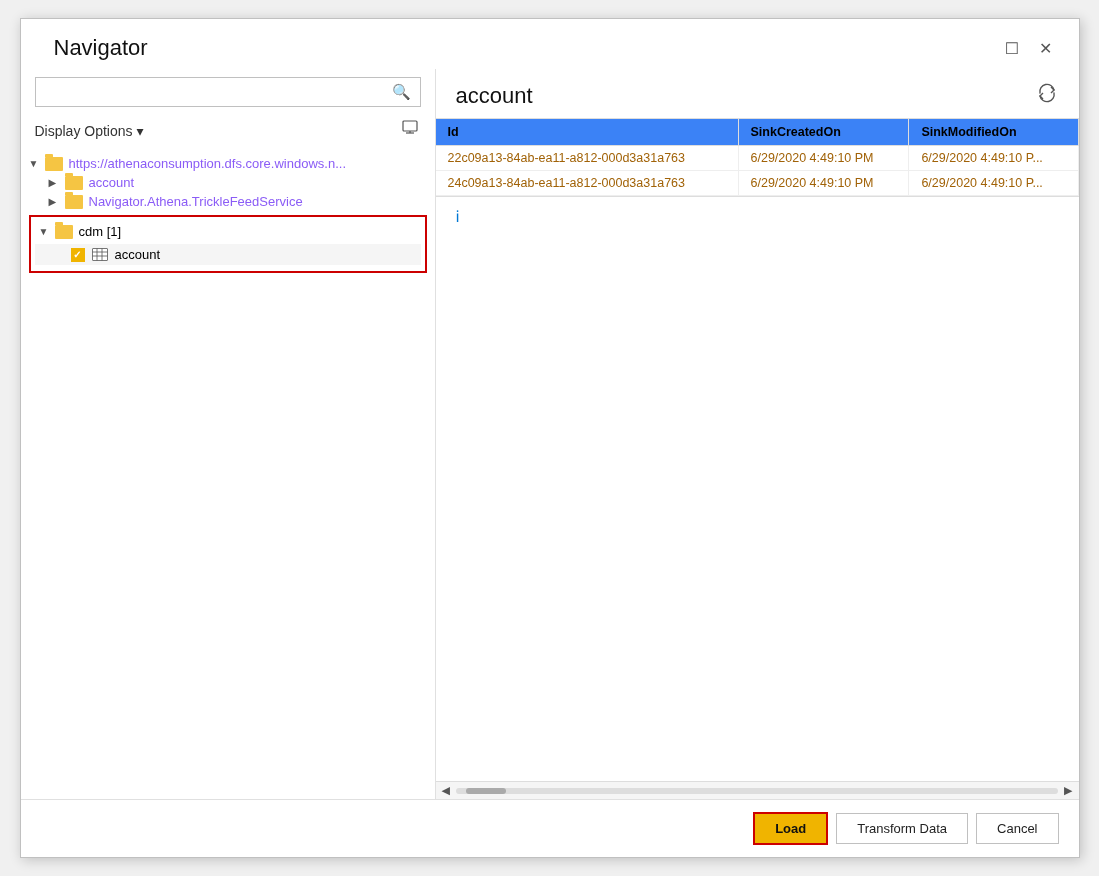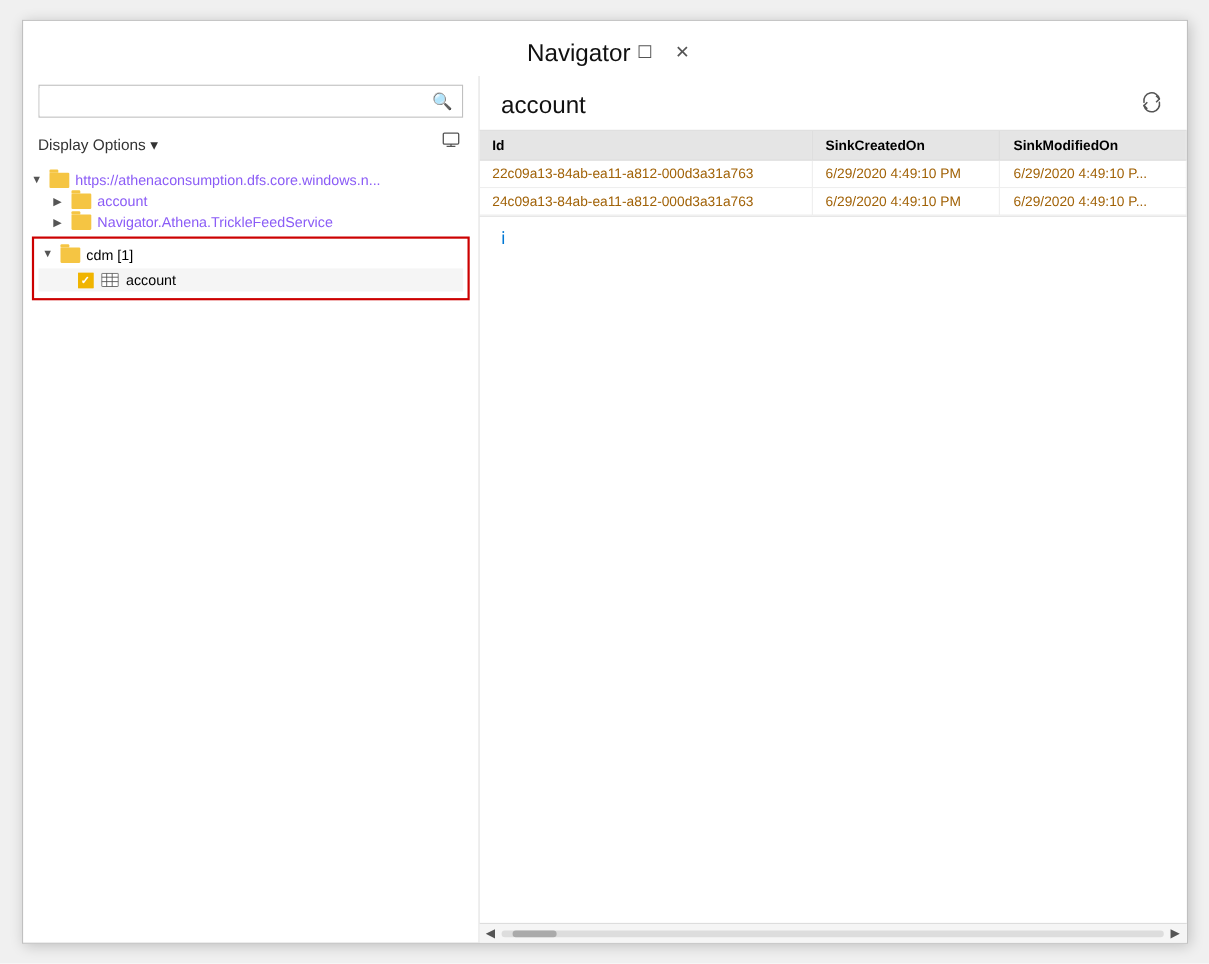--- a/index.html
+++ b/index.html
@@ -18,21 +18,21 @@
       height: 840px;
       border: 1px solid #c0c0c0;
       box-shadow: 2px 2px 12px rgba(0,0,0,0.2);
       display: flex;
       flex-direction: column;
       position: relative;
     }
     .title-bar {
       display: flex;
       align-items: center;
-      justify-content: center;
+      justify-content: space-between;
       padding: 16px 20px 8px 20px;
       margin-left: 13px;
     }
     .title-bar h1 {
       font-size: 22px;
       font-weight: 300;
       color: #111;
     }
     .title-bar-controls {
       display: flex;
@@ -231,21 +231,21 @@
       font-size: 22px;
       font-weight: 300;
       color: #111;
     }
     .data-table {
       width: 100%;
       border-collapse: collapse;
       font-size: 12.5px;
     }
     .data-table th {
-      background: #e5e5e5;
+      background: #3b82f6;
       border-bottom: 1px solid #ddd;
       border-right: 1px solid #ddd;
       padding: 6px 12px;
       text-align: left;
       font-weight: 600;
       white-space: nowrap;
     }
     .data-table td {
       border-bottom: 1px solid #eee;
       border-right: 1px solid #eee;
@@ -458,13 +458,18 @@
       <div class="h-scrollbar">
         <span class="arrow">◀</span>
         <div class="track">
           <div class="thumb"></div>
         </div>
         <span class="arrow">▶</span>
       </div>
     </div>
   </div>
 
+  <div class="footer">
+    <button class="btn btn-load">Load</button>
+    <button class="btn">Transform Data</button>
+    <button class="btn">Cancel</button>
+  </div>
 </div>
 
 </body></html>

